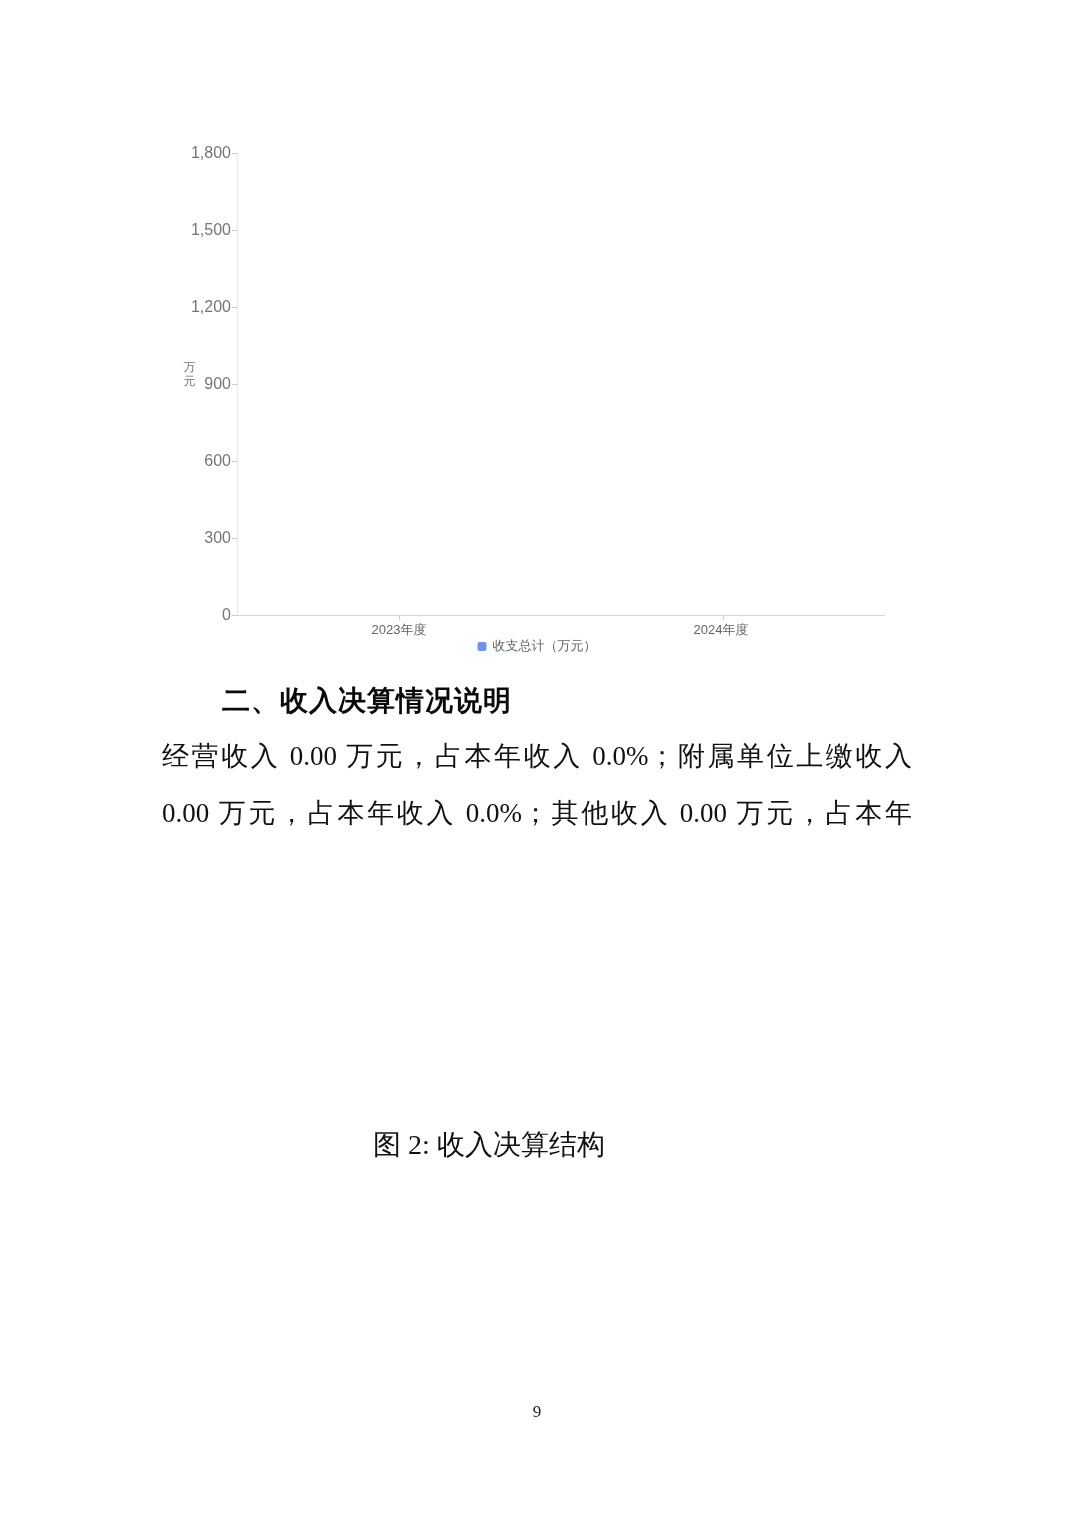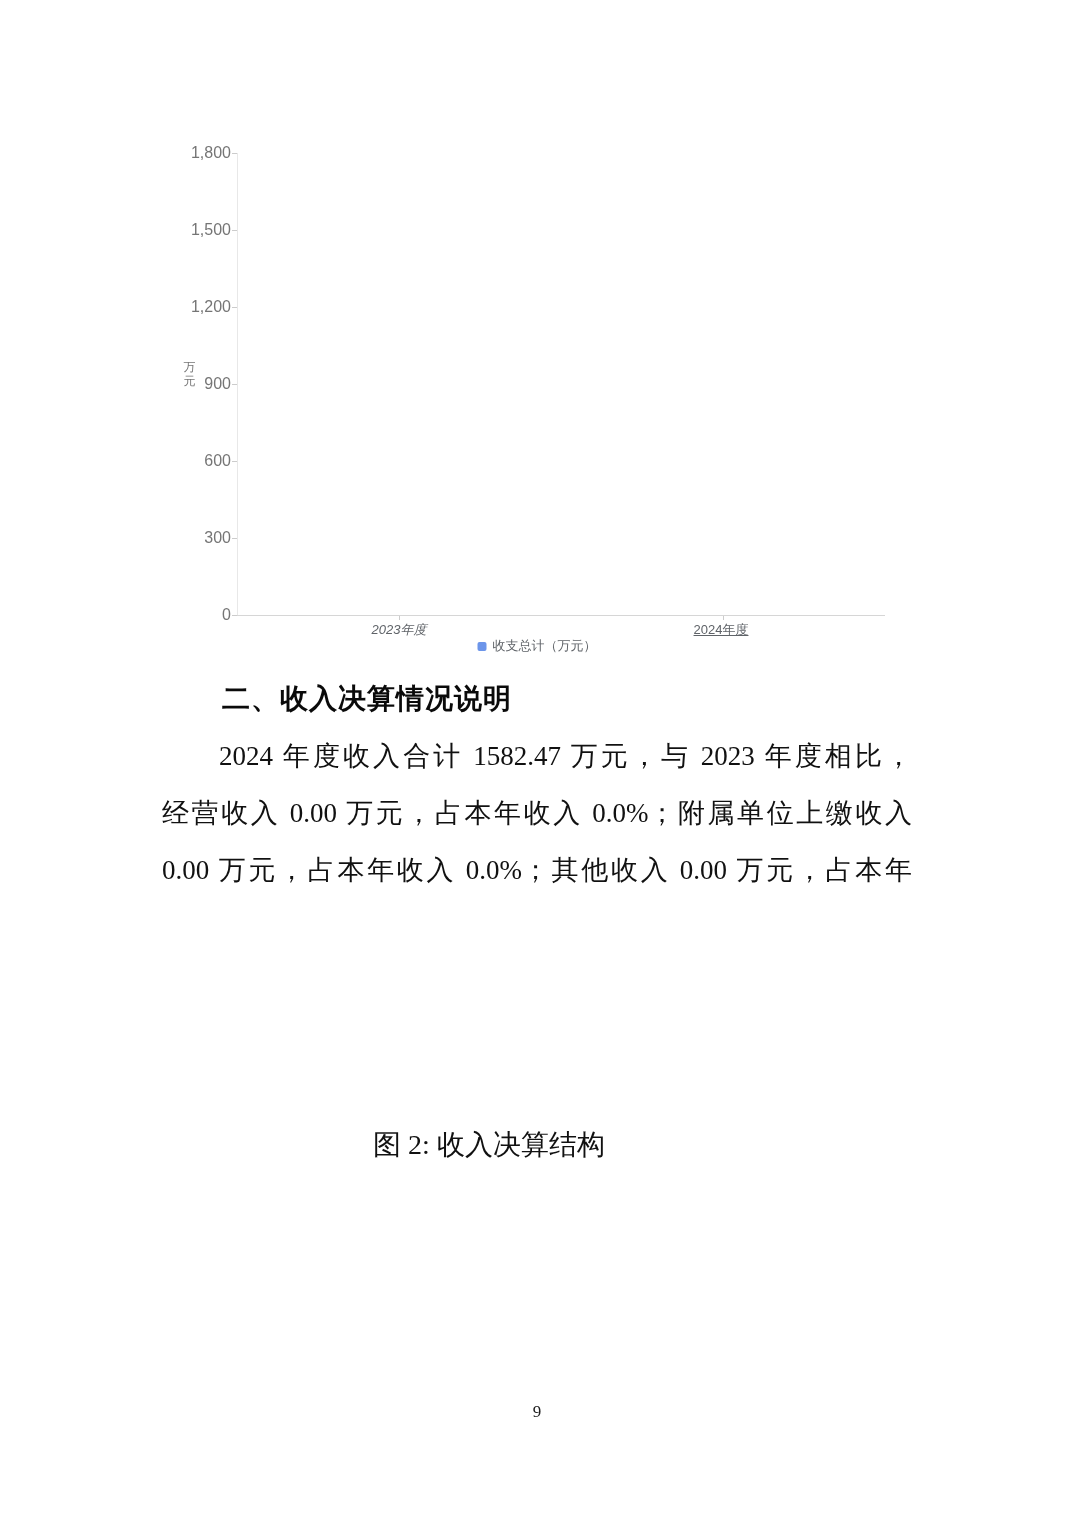--- a/index.html
+++ b/index.html
@@ -28,37 +28,37 @@
   }
   .ytick-mark { position: absolute; left: 232px; width: 5px; height: 1px; background: #cccccc; }
   .v-axis-line { position: absolute; left: 237px; top: 153px; width: 1px; height: 462px; background: #e8e8e8; }
   .x-baseline  { position: absolute; left: 237px; top: 615px; width: 648px; height: 1px; background: #d6d6d6; }
   .xtick-mark  { position: absolute; top: 616px; width: 1px; height: 4px; background: #cccccc; }
   .xtick-label {
     position: absolute; top: 621px; width: 120px; text-align: center;
     font-family: "Liberation Sans", "DejaVu Sans", sans-serif;
     font-size: 13px; color: #5f6368; white-space: nowrap;
   }
-  .xtick-label.c1 { left: 339px; font-style: italic; }
-  .xtick-label.c2 { left: 661px; text-decoration: underline; }
+  .xtick-label.c1 { left: 339px; }
+  .xtick-label.c2 { left: 661px; }
 
   .legend {
     position: absolute; top: 637px; left: 50%; transform: translateX(-50%);
     display: flex; align-items: center; gap: 6px;
   }
   .legend-swatch { width: 9px; height: 9px; border-radius: 2px; background: #6c95ea; }
   .legend-label {
     font-family: "Liberation Sans", "DejaVu Sans", sans-serif;
     font-size: 13px; color: #5f6368; white-space: nowrap;
   }
 
   
   .section-heading {
     position: absolute; left: 222px; top: 684px;
-    font-family: Liberation Mono, monospace;
+    font-family: Liberation Sans, sans-serif;
     font-weight: 700; font-size: 28px; line-height: 34px; color: #0a0a0a;
     letter-spacing: 1px; white-space: nowrap;
   }
   .paragraph {
     position: absolute; left: 162px; top: 728px; width: 750px;
     font-size: 27px; color: #111111;
   }
   .para-line {
     height: 57px; line-height: 57px;
     text-align: justify; text-align-last: justify;
@@ -109,20 +109,19 @@
 
   <div class="legend">
     <span class="legend-swatch"></span>
     <span class="legend-label">收支总计（万元）</span>
   </div>
 </div>
 
 <div class="section-heading">二、收入决算情况说明</div>
 
 <div class="paragraph">
-  <div class="para-line first">2024 年度收入合计 1582.47 万元，与 2023 年度相比，</div>
   <div class="para-line">经营收入 0.00 万元，占本年收入 0.0%；附属单位上缴收入</div>
   <div class="para-line">0.00 万元，占本年收入 0.0%；其他收入 0.00 万元，占本年</div>
 </div>
 
 <div class="figure-caption">图 2: 收入决算结构</div>
 
 <div class="page-number">9</div>
 
 </body></html>

